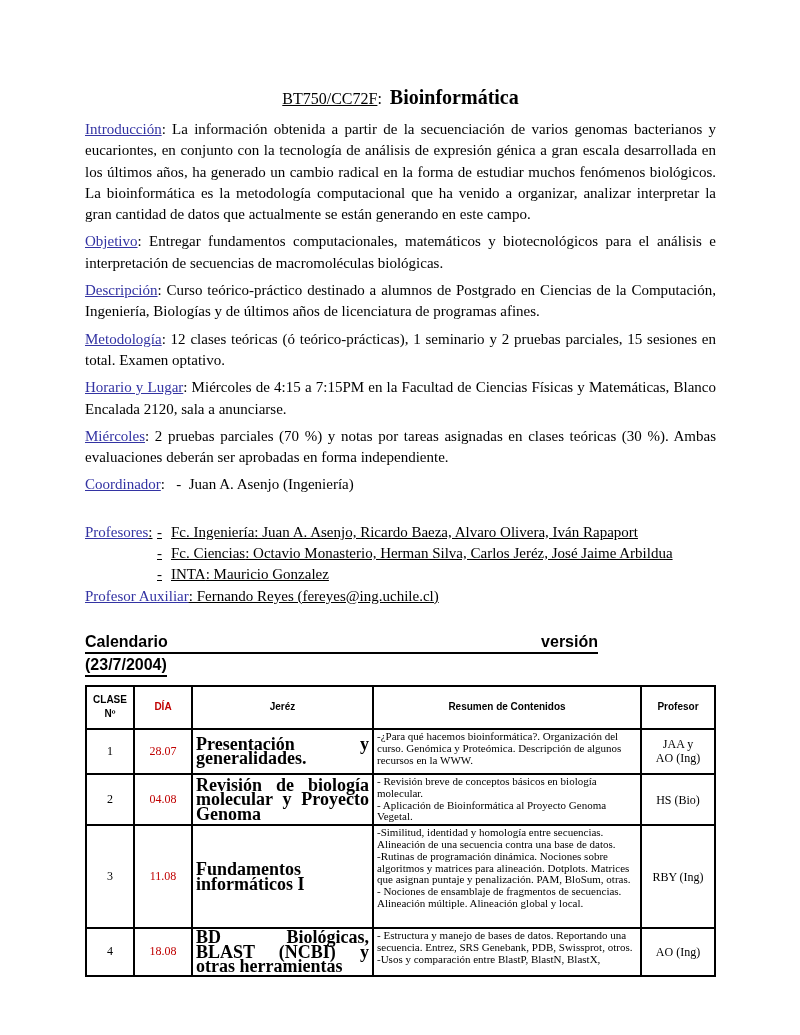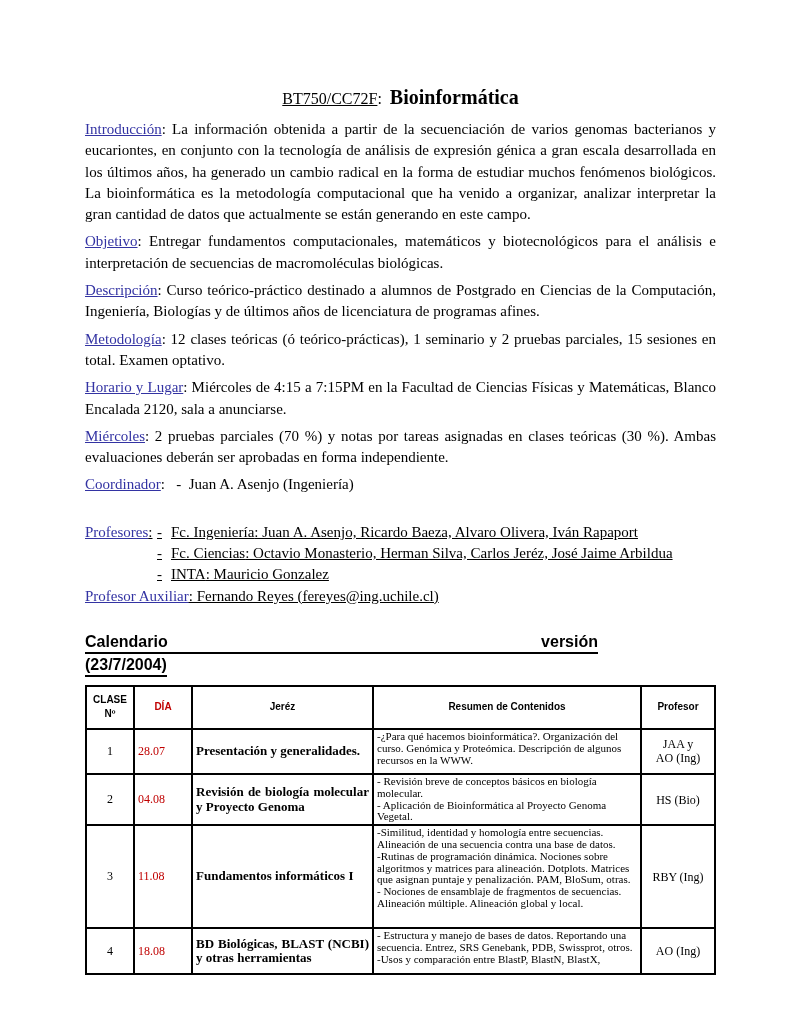--- a/index.html
+++ b/index.html
@@ -34,22 +34,22 @@
   .cal-line1 { width:513px; display:flex; justify-content:space-between; border-bottom:2px solid #000000; padding-bottom:1px; line-height:18px; }
   .cal-line2 { margin-top:2px; line-height:18px; }
   .cal-line2 span { display:inline-block; border-bottom:2px solid #000; padding-bottom:1px; }
 
   
   table.sched { border-collapse:collapse; table-layout:fixed; width:629px; margin-top:8px; }
   table.sched td, table.sched th { border:2px solid #000; padding:1px 3px; overflow:hidden; }
   th.hdr { font-family:Liberation Sans, sans-serif; font-weight:bold; font-size:10px; text-align:center; vertical-align:middle; white-space:pre-line; line-height:14px; }
   th.hdr-dia { color:var(--red); }
   td.clase { text-align:center; vertical-align:middle; font-size:12px; }
-  td.dia { vertical-align:middle; font-size:12px; color:var(--red); }
-  td.titulo { font-weight:bold; font-size:13px; vertical-align:middle; text-align:justify; line-height:14.5px; }
+  td.dia { text-align:center; vertical-align:middle; font-size:12px; color:var(--red); }
+  td.titulo { font-weight:bold; font-size:18px; vertical-align:middle; text-align:justify; line-height:14.5px; }
   td.resumen { font-size:11px; line-height:11.8px; vertical-align:top; white-space:pre-line; text-align:left; }
   td.profesor { text-align:center; vertical-align:middle; font-size:12px; white-space:pre-line; line-height:14px; }
 </style>
 </head>
 <body>
 
 <div class="doc">
 
   <div class="title"><span class="code">BT750/CC72F</span><span>:  </span><span class="name">Bioinformática</span></div>
 

